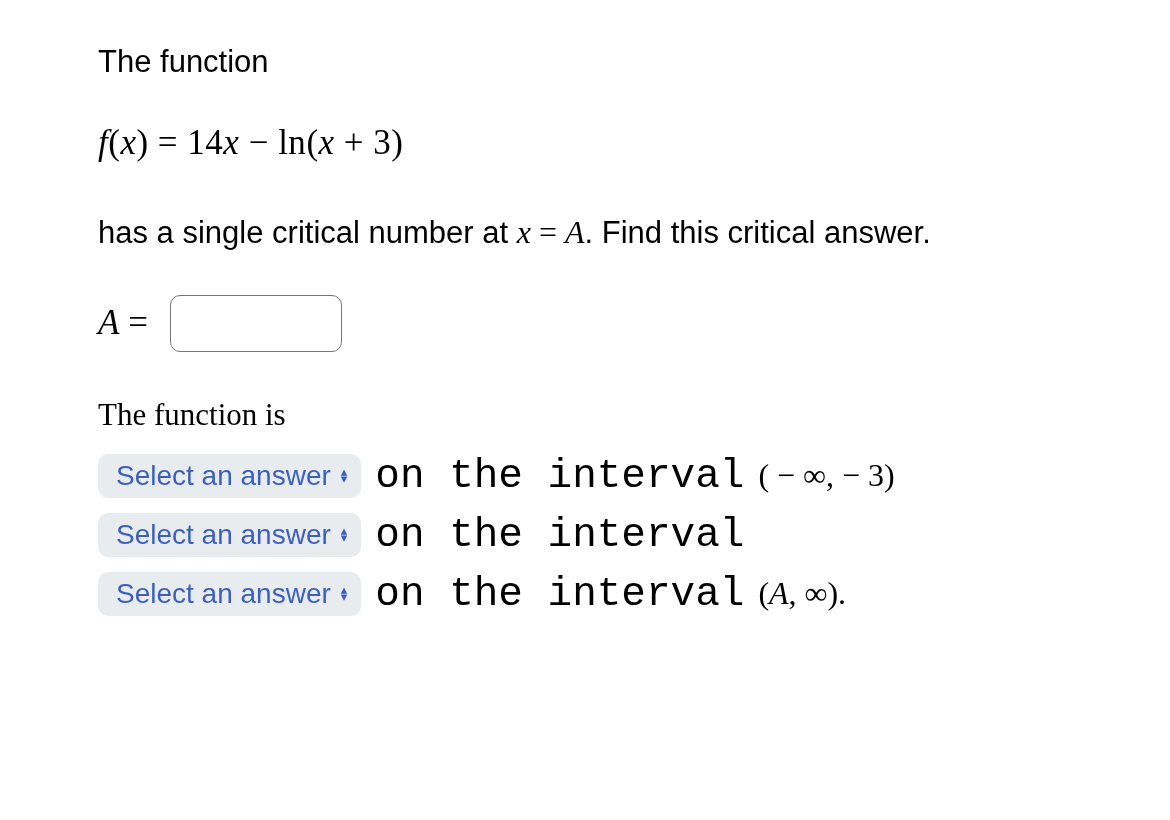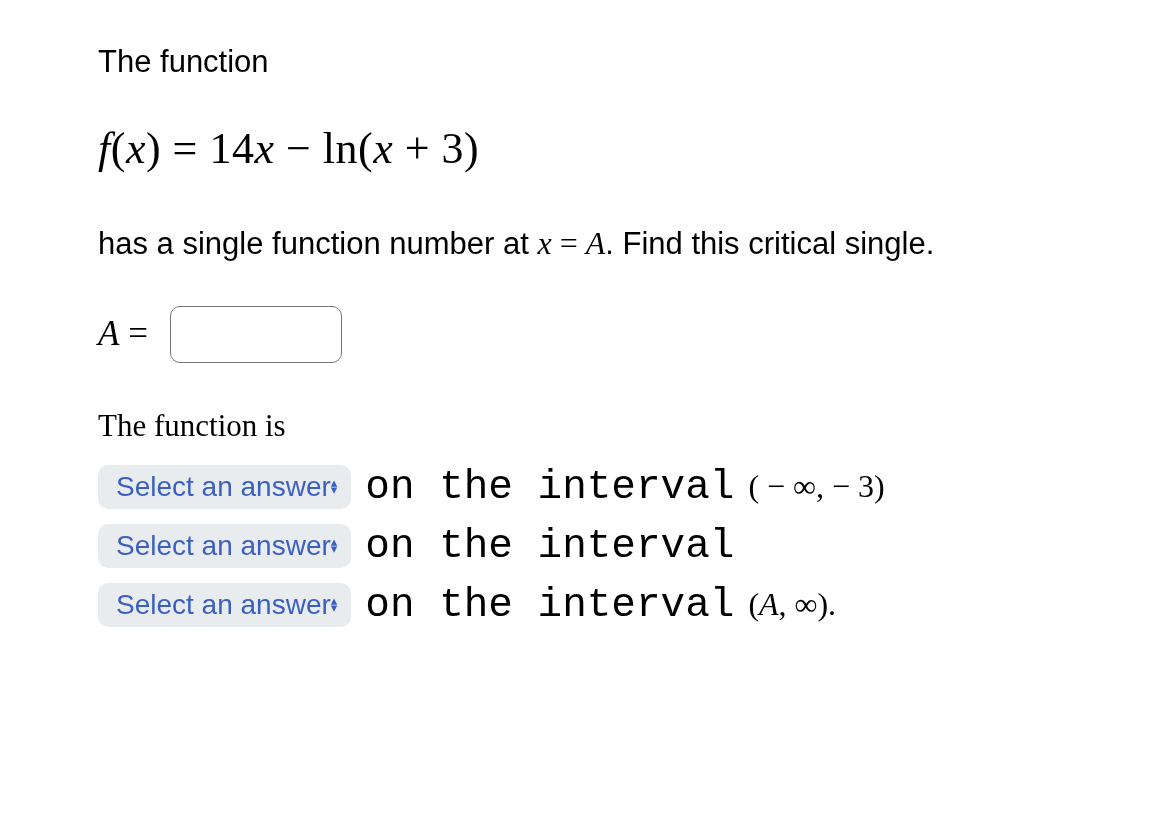--- a/index.html
+++ b/index.html
@@ -15,21 +15,21 @@
       height: 820px;
       color: #000000;
     }
     .question-text {
       font-size: 31px;
       line-height: 1.4;
       color: #000000;
     }
     .math-block {
       font-family: "Times New Roman", Times, serif;
-      font-size: 44px;
+      font-size: 35px;
       margin: 40px 0 45px 0;
       letter-spacing: 0.5px;
     }
     .math-inline {
       font-family: "Times New Roman", Times, serif;
       font-size: 32px;
       font-style: italic;
     }
     .math-inline-upright {
       font-family: "Times New Roman", Times, serif;
@@ -71,20 +71,21 @@
       gap: 14px;
       margin-bottom: 13px;
       font-size: 31px;
     }
     .select-pill {
       background: #e9ecef;
       border-radius: 10px;
       padding: 6px 14px 6px 18px;
       display: inline-flex;
       align-items: center;
+      gap: 10px;
       cursor: pointer;
       font-size: 28px;
       color: #3b5fc0;
     }
     .select-pill-text {
       color: #3b5fc0;
     }
     .select-arrows {
       display: inline-flex;
       flex-direction: column;
@@ -108,21 +109,21 @@
 </head>
 <body>
 
 <div class="question-text">The function</div>
 
 <div class="math-block">
   <span class="italic">f</span><span>(</span><span class="italic">x</span><span>)</span><span> = </span><span>14</span><span class="italic">x</span><span> − </span><span>ln</span><span>(</span><span class="italic">x</span><span> + </span><span>3</span><span>)</span>
 </div>
 
 <div class="prompt-line">
-  <span>has a single function number at </span><span class="math-inline">x</span><span class="math-inline-upright"> = </span><span class="math-inline">A</span><span>. Find this critical single.</span>
+  <span>has a single critical number at </span><span class="math-inline">x</span><span class="math-inline-upright"> = </span><span class="math-inline">A</span><span>. Find this critical answer.</span>
 </div>
 
 <div class="answer-row">
   <div class="answer-label">
     <span class="italic">A</span><span> = </span>
   </div>
   <input type="text" class="answer-input" style="">
 </div>
 
 <div class="section-heading">The function is</div>

